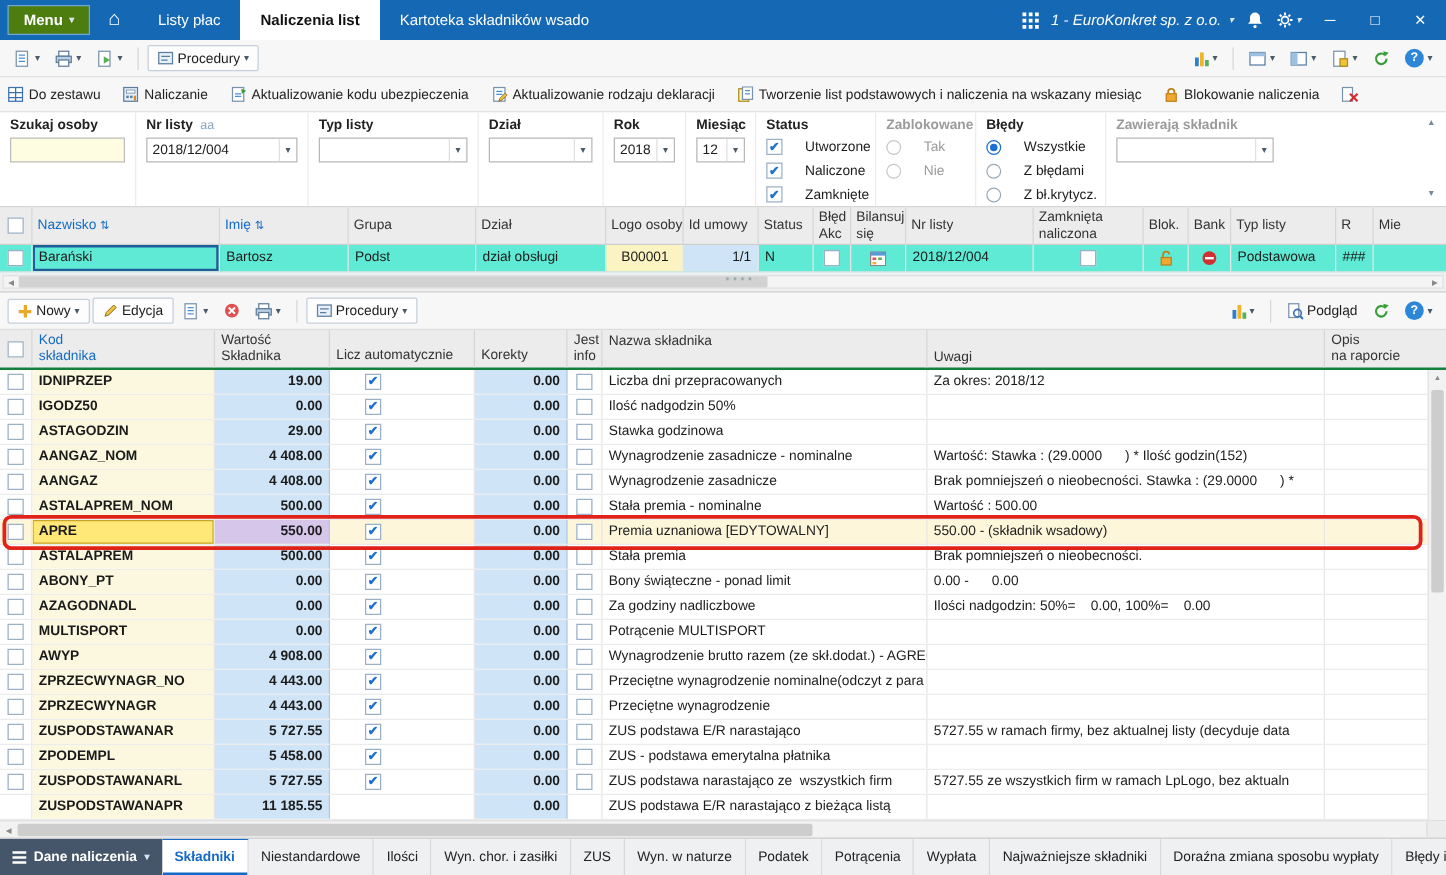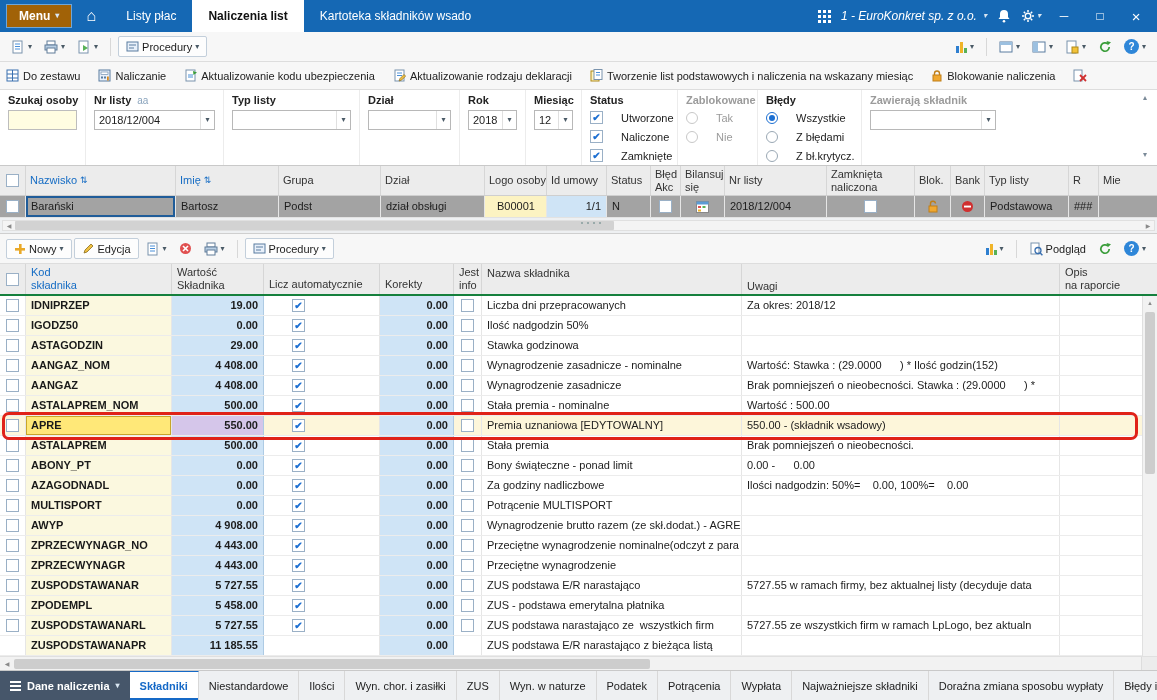--- a/index.html
+++ b/index.html
@@ -2,21 +2,21 @@
 <html><head>
 <meta charset="utf-8">
 <style>
   *{box-sizing:border-box;margin:0;padding:0;}
   html,body{background:#e8e8e8;}
   body{font-family:"Liberation Sans",sans-serif;font-size:11px;color:#1c1c1c;}
   .app{width:1157px;height:700px;display:flex;flex-direction:column;overflow:hidden;background:#fff;position:relative;}
 
   
   .topbar{flex:0 0 32px;background:#1568b4;display:flex;align-items:center;color:#fff;}
-  .menu-btn{background:#a16207;border:1px solid #6fa6d8;margin-left:6px;padding:4px 12px;font-weight:bold;font-size:12px;display:flex;align-items:center;gap:5px;cursor:pointer;}
+  .menu-btn{background:#4d7c0f;border:1px solid #6fa6d8;margin-left:6px;padding:4px 12px;font-weight:bold;font-size:12px;display:flex;align-items:center;gap:5px;cursor:pointer;}
   .home{width:30px;text-align:center;font-size:16px;margin:0 4px;cursor:pointer;}
   .home::before{content:"⌂";}
   .ttab{padding:0 16px;line-height:32px;font-size:12px;white-space:nowrap;cursor:pointer;}
   .ttab.active{background:#fff;color:#111;font-weight:bold;}
   .tb-right{margin-left:auto;display:flex;align-items:center;gap:10px;padding-right:8px;font-style:italic;}
   .apps{width:13px;height:13px;position:relative;cursor:pointer;}
   .apps::before{content:"";position:absolute;left:0;top:0;width:3px;height:3px;background:#fff;
     box-shadow:5px 0 0 #fff,10px 0 0 #fff,0 5px 0 #fff,5px 5px 0 #fff,10px 5px 0 #fff,0 10px 0 #fff,5px 10px 0 #fff,10px 10px 0 #fff;}
   .company{display:flex;align-items:center;gap:6px;font-size:12px;cursor:pointer;white-space:nowrap;}
   .cr{display:inline-block;font-size:8px;line-height:1;color:#d9e6f2;}
@@ -64,21 +64,21 @@
 
   
   .ug-groups{flex:0 0 17px;background:#e4e4e4;display:flex;border-bottom:1px solid #d2d2d2;color:#444;}
   .gcell{border-right:1px solid #d2d2d2;display:flex;align-items:center;overflow:hidden;white-space:nowrap;}
   .ug-cols{flex:0 0 30px;background:#ececec;display:flex;border-bottom:1px solid #cfcfcf;}
   .hc{border-right:1px solid #d6d6d6;display:flex;flex-direction:column;justify-content:center;padding:0 4px;overflow:hidden;white-space:nowrap;line-height:13px;color:#333;}
   .hc.sorted{color:#156cc4;}
   .hc .srt{display:flex;align-items:center;gap:3px;}
   .sort{color:#156cc4;font-size:9px;}
   .sort::before{content:"⇅";}
-  .ug-row{flex:0 0 22px;display:flex;background:#a3a3a3;border-bottom:1px solid #e2e2e2;}
+  .ug-row{flex:0 0 22px;display:flex;background:#5eead4;border-bottom:1px solid #e2e2e2;}
   .uc{border-right:1px solid #e6e6e6;padding:0 5px;line-height:21px;overflow:hidden;white-space:nowrap;}
   .uc.center{display:flex;align-items:center;justify-content:center;padding:0;}
   .uc.right{text-align:right;}
   .uc.ylw{background:#fcf3c2;padding-left:12px;}
   .uc.blu{background:#cfe4f6;}
   .uc.focus{box-shadow:inset 0 0 0 2px #1f5c99;}
   .u-chk{width:26px;display:flex;align-items:center;justify-content:center;}
   .u-naz{width:150px}.u-imi{width:103px}.u-gru{width:102px}.u-dzi{width:104px}.u-log{width:62px}
   .u-idu{width:60px}.u-sta{width:44px}.u-ble{width:30px}.u-bil{width:44px}.u-nrl{width:102px}
   .u-zam{width:88px}.u-blo{width:36px}.u-ban{width:34px}.u-typ{width:84px}.u-r{width:30px}.u-mie{flex:1;border-right:none;}
@@ -316,21 +316,21 @@
     <div class="act">
       <svg width="14" height="13">
           <rect x="1" y="1" width="8" height="11" fill="#fff" stroke="#7a93ad"></rect>
           <line x1="7" y1="6" x2="13" y2="12" stroke="#d03030" stroke-width="1.8"></line>
           <line x1="13" y1="6" x2="7" y2="12" stroke="#d03030" stroke-width="1.8"></line>
         </svg>
     </div>
   </div>
 
   <div class="filters">
-    <div class="fg" style="width:86px">
+    <div class="fg" style="width:109px">
       <span class="flabel">Szukaj osoby</span>
       <div class="finput"></div>
     </div>
     <div class="fg" style="width:138px">
       <span class="flabel">
           <span>Nr listy</span>
           <span class="aa-ic"></span>
         </span>
       <div class="fsel">
           <span class="val">2018/12/004</span>

